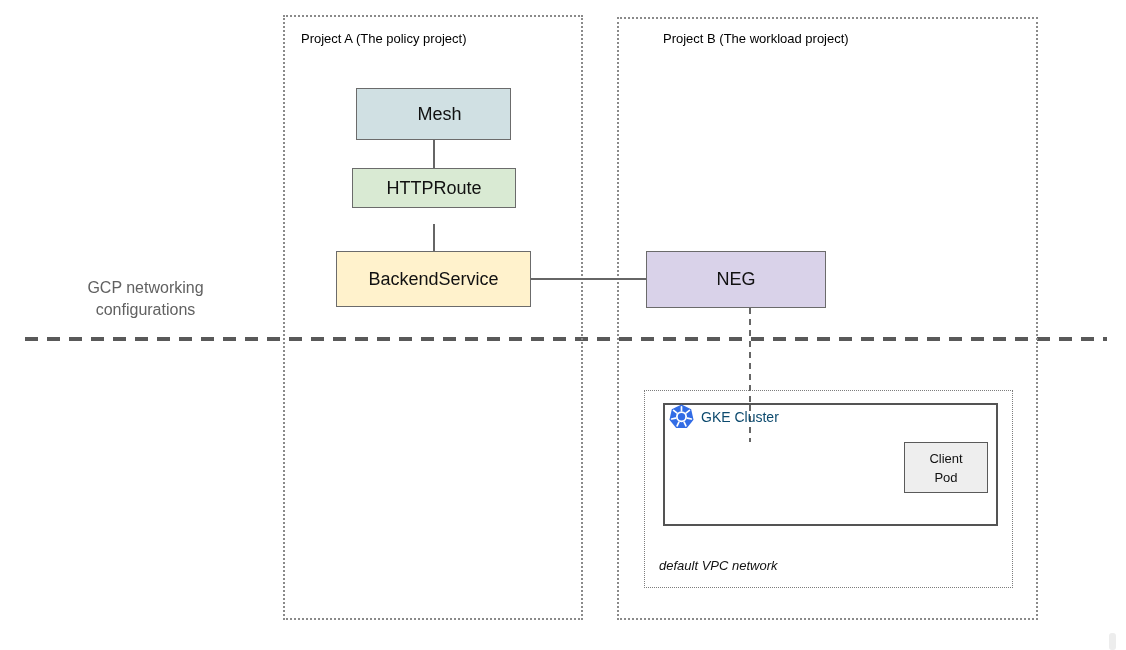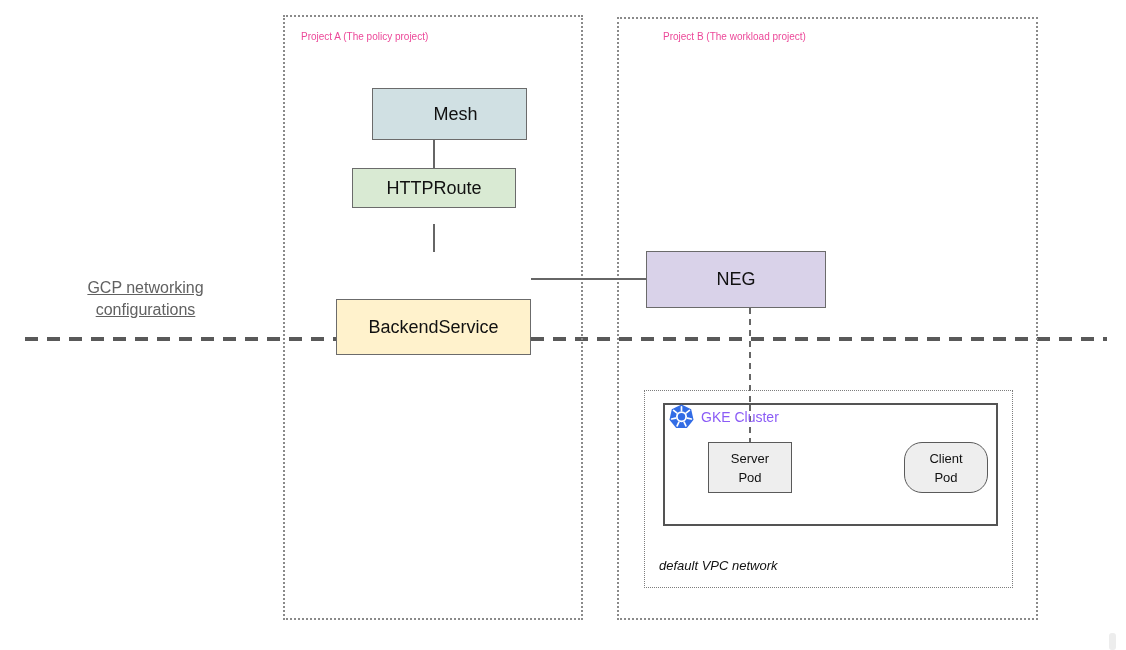--- a/index.html
+++ b/index.html
@@ -18,22 +18,22 @@
 
   
   .dotted-region {
     position: absolute;
     border: 2px dotted #8a8a8a;
     background: transparent;
   }
   .dotted-region.fine { border: 1px dotted #7d7d7d; }
   .region-label {
     position: absolute;
-    font-size: 10px;
-    color: #ec4899;
+    font-size: 13px;
+    color: #000000;
     white-space: nowrap;
   }
 
   
   .node {
     position: absolute;
     border: 1.5px solid #6b6b6b;
     display: flex;
     align-items: center;
     justify-content: center;
@@ -48,21 +48,21 @@
     position: absolute;
     border: 2px solid #545454;
     background: #ffffff;
   }
   .cluster-header {
     position: absolute;
     display: flex;
     align-items: center;
     gap: 6px;
   }
-  .cluster-header .title { font-size: 14px; color: #8b5cf6; white-space: nowrap; }
+  .cluster-header .title { font-size: 14px; color: #0c4a6e; white-space: nowrap; }
 
   
   .conn-v { position: absolute; width: 2px; background: #666666; }
   .conn-h { position: absolute; height: 2px; background: #666666; }
   .conn-v-dashed {
     position: absolute;
     width: 2px;
     background-image: repeating-linear-gradient(180deg, #666666 0 6px, transparent 6px 11px);
   }
 
@@ -73,21 +73,20 @@
     background-image: repeating-linear-gradient(90deg, #595959 0 13px, transparent 13px 22px);
   }
 
   
   .lane-label {
     position: absolute;
     color: #616161;
     font-size: 16px;
     line-height: 22px;
     text-align: center;
-    text-decoration: underline;
   }
 
   .vpc-label {
     position: absolute;
     font-size: 13px;
     color: #111;
     white-space: nowrap;
     font-style: italic;
   }
 
@@ -110,29 +109,29 @@
   <div class="region-label" style="left:301px; top:31px;">Project A (The policy project)</div>
 
   <div class="dotted-region" style="left:617px; top:17px; width:421px; height:603px;"></div>
   <div class="region-label" style="left:663px; top:31px;text-align:right;">Project B (The workload project)</div>
 
   <div class="conn-v" style="left:433px; top:140px; height:28px;"></div>
   <div class="conn-v" style="left:433px; top:224px; height:28px;"></div>
   <div class="conn-h" style="left:531px; top:278px; width:115px;"></div>
   <div class="conn-v-dashed" style="left:749px; top:308px; height:134px;"></div>
 
-  <div class="node" style="left: 372px; top: 88px; width: 155px; height: 52px; background-color: rgb(208, 224, 227); padding-left: 12px;">
+  <div class="node" style="left: 356px; top: 88px; width: 155px; height: 52px; background-color: rgb(208, 224, 227); padding-left: 12px;">
     <span>Mesh</span>
   </div>
 
   <div class="node" style="left: 352px; top: 168px; width: 164px; height: 40px; background-color: rgb(217, 234, 211);">
     <span>HTTPRoute</span>
   </div>
 
-  <div class="node" style="left: 336px; top: 251px; width: 195px; height: 56px; background-color: rgb(255, 242, 204); margin-top: 48px;">
+  <div class="node" style="left: 336px; top: 251px; width: 195px; height: 56px; background-color: rgb(255, 242, 204);">
     <span>BackendService</span>
   </div>
 
   <div class="node" style="left: 646px; top: 251px; width: 180px; height: 57px; background-color: rgb(217, 210, 233);">
     <span>NEG</span>
   </div>
 
   <div class="lane-label" style="left:58px; top:277px; width:175px;">GCP networking configurations</div>
 
   <div class="dotted-region fine" style="left:644px; top:390px; width:369px; height:198px;"></div>
@@ -152,23 +151,20 @@
         <line x1="17.26" y1="13.4" x2="20.77" y2="14.2"></line>
         <line x1="14.34" y1="17.07" x2="15.91" y2="20.31"></line>
         <line x1="9.66" y1="17.07" x2="8.09" y2="20.31"></line>
         <line x1="6.74" y1="13.4" x2="3.23" y2="14.2"></line>
         <line x1="7.78" y1="8.83" x2="4.96" y2="6.59"></line>
       </g>
     </svg>
     <span class="title">GKE Cluster</span>
   </div>
 
-  <div class="node small" style="left: 708px; top: 442px; width: 84px; height: 51px; border-color: rgb(90, 90, 90); background-color: rgb(238, 238, 238);">
-    <span style="width:50px;">Server Pod</span>
-  </div>
 
-  <div class="node small" style="left: 904px; top: 442px; width: 84px; height: 51px; border-color: rgb(90, 90, 90); background-color: rgb(238, 238, 238); border-radius: 18px;">
+  <div class="node small" style="left: 904px; top: 442px; width: 84px; height: 51px; border-color: rgb(90, 90, 90); background-color: rgb(238, 238, 238);">
     <span style="width:46px;">Client Pod</span>
   </div>
 
   <div class="scrollbar-thumb" style="left:1109px; top:633px; width:7px; height:17px;"></div>
 
 </div>
 
 </body></html>

